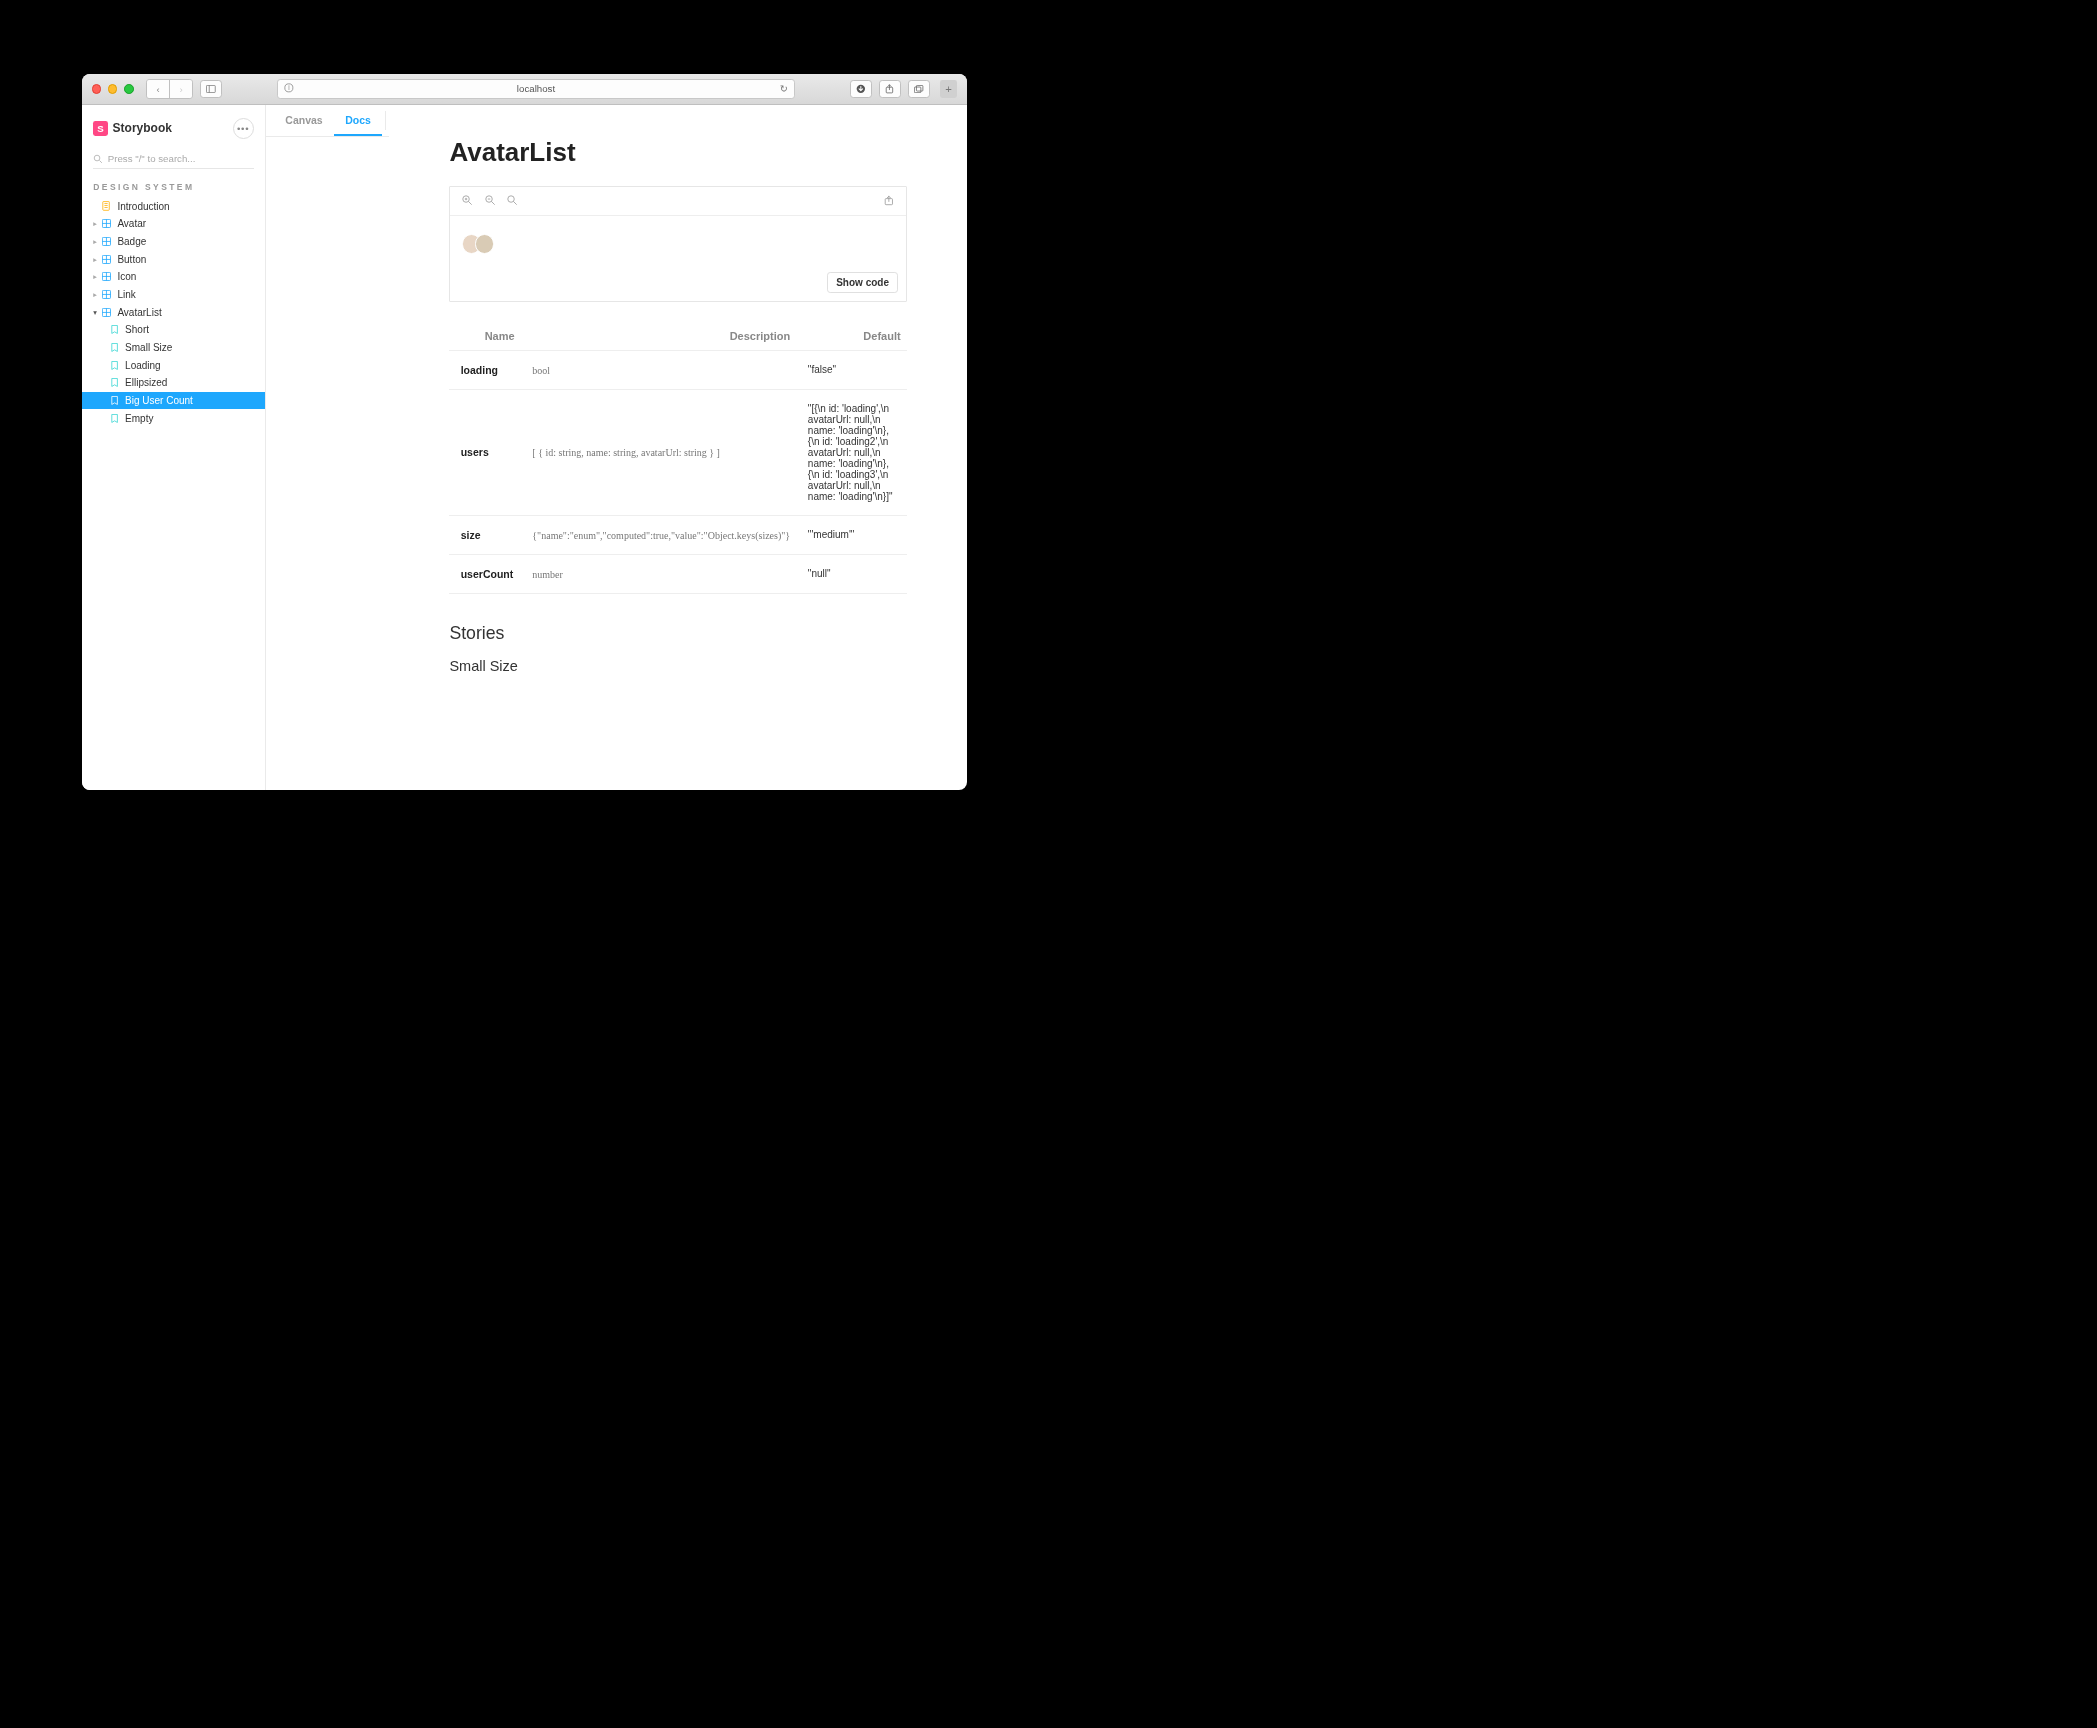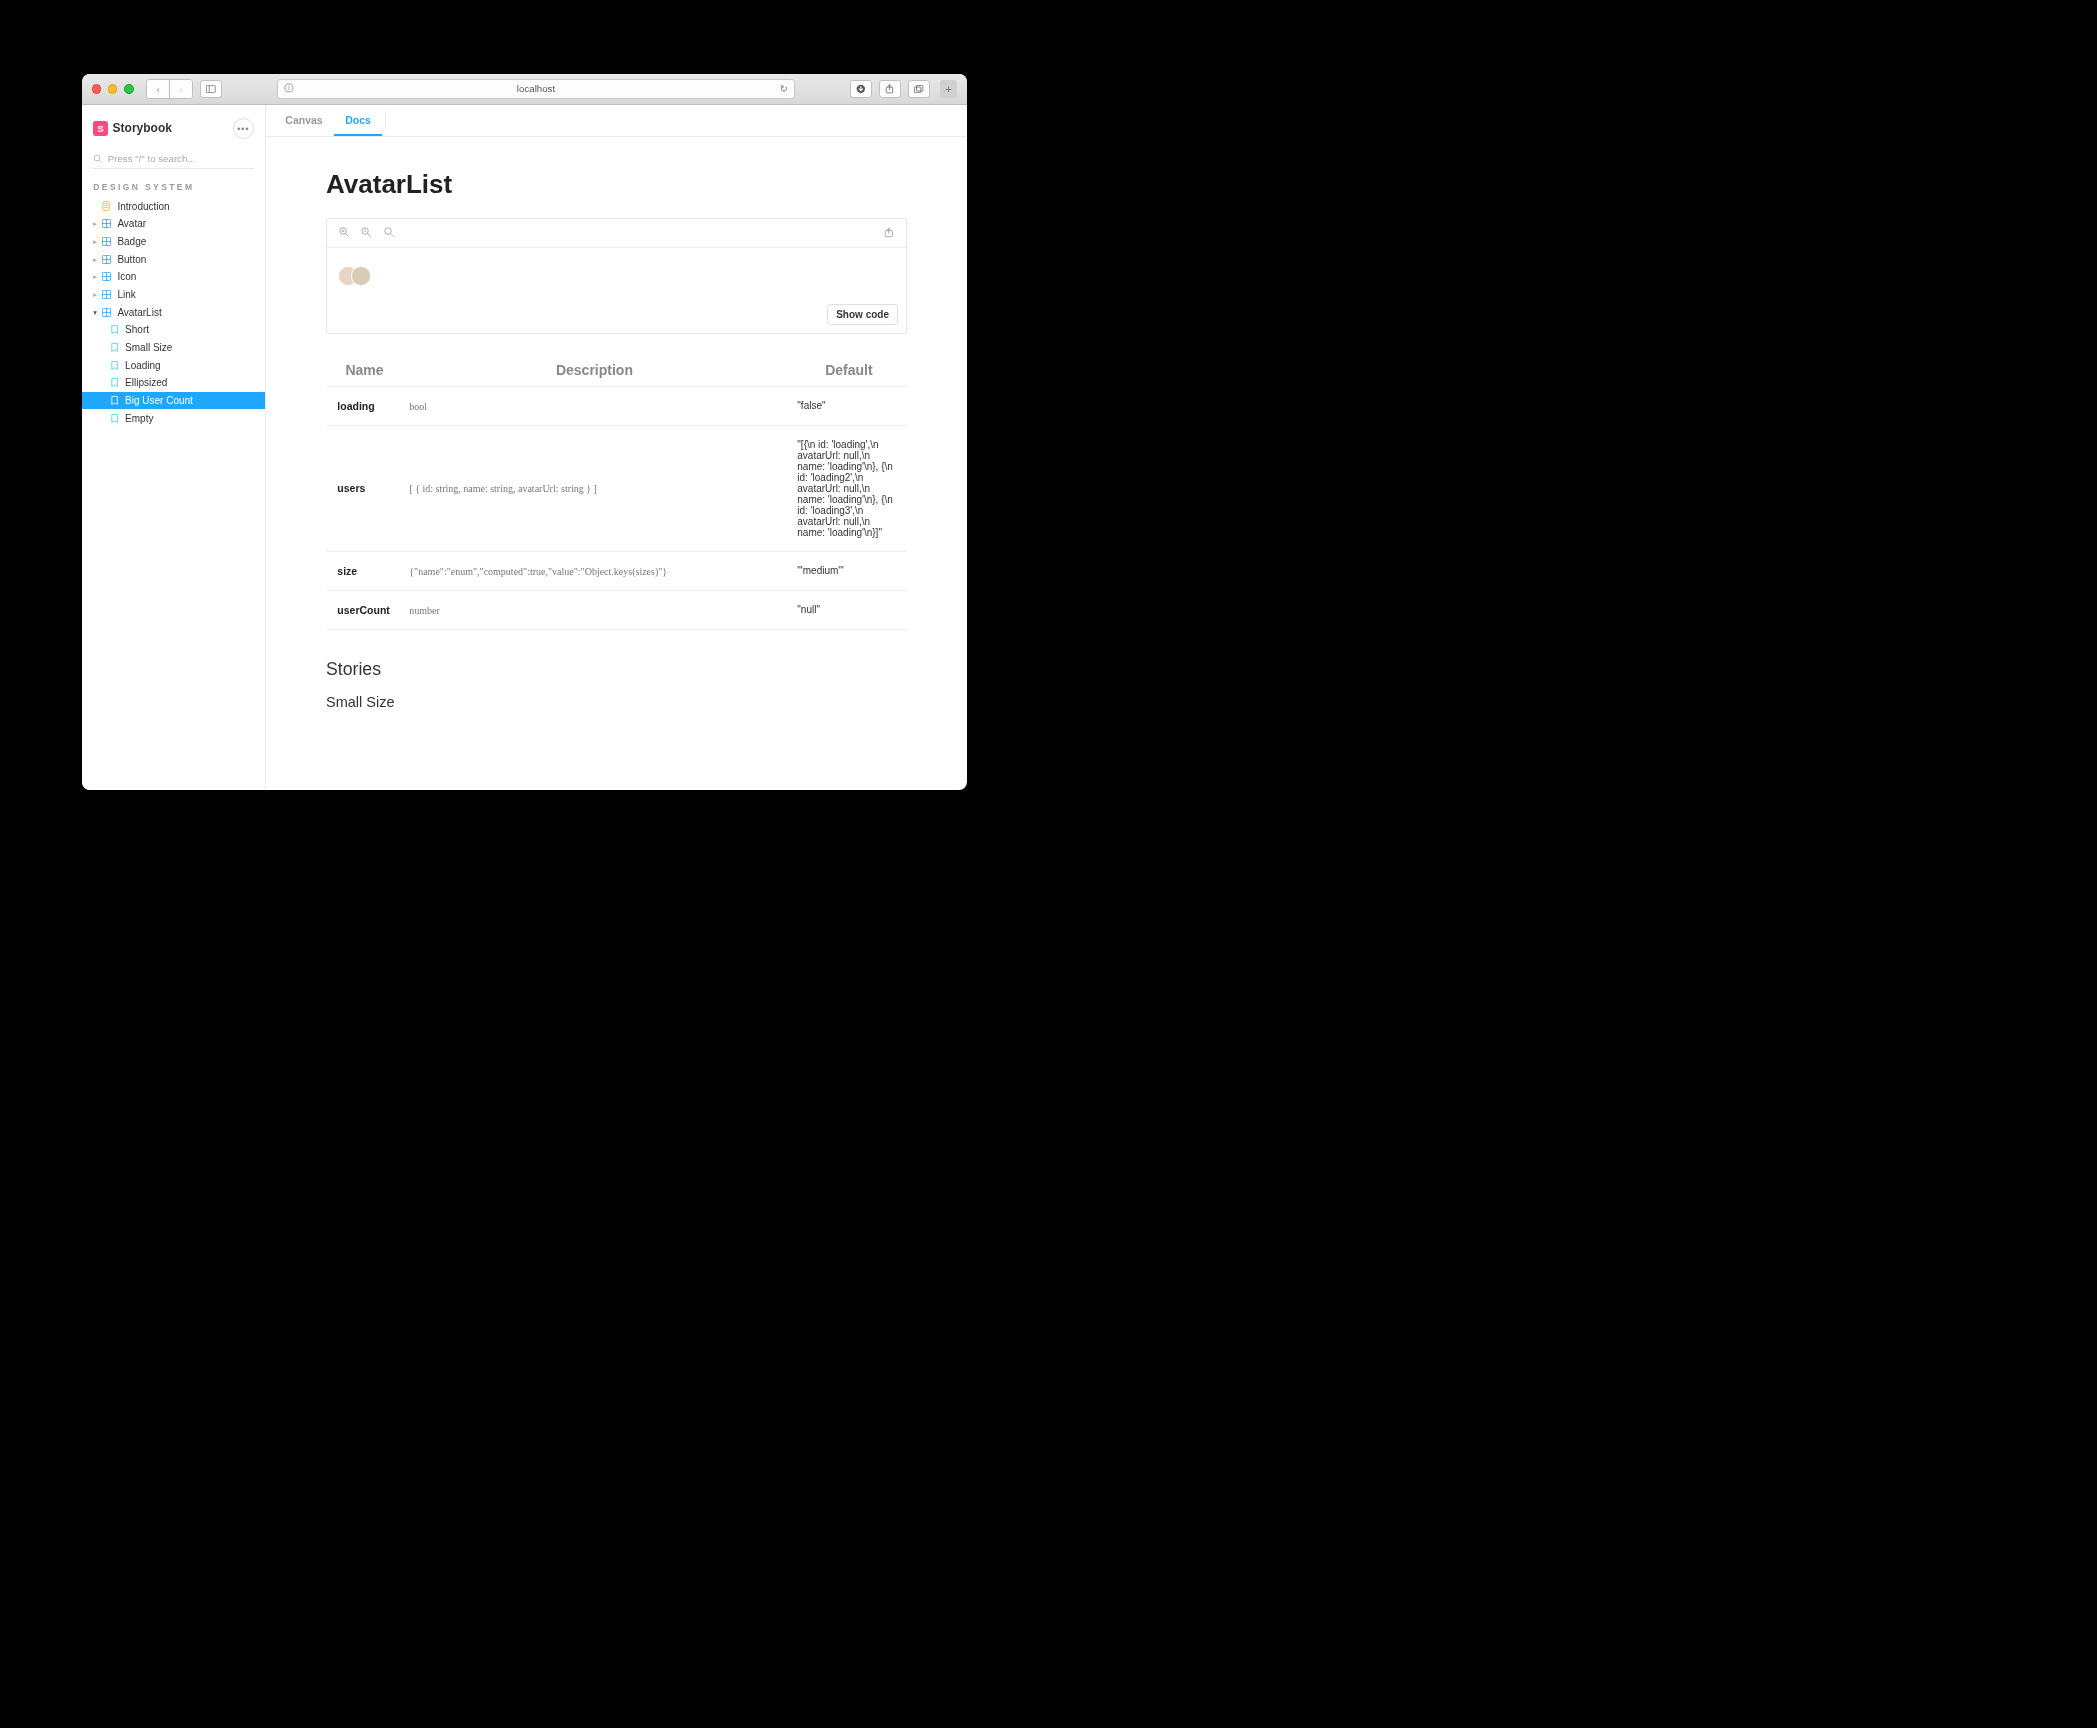--- a/index.html
+++ b/index.html
@@ -65,41 +65,41 @@
     .tree li.story{ padding-left:27px;}
     .tree li.active{ background:#1ea7fd; color:#fff;align-items:center;}
     .tree .caret{ width:6.4px; color:#aaa; font-size:7.2px; margin-right:1.6px; display:inline-block;}
     .tree .caret.open{color:#555;}
     .tree .ico{ width:11.3px; height:11.3px; margin-right:4.8px; display:inline-flex; align-items:center; justify-content:center; }
     .ico-doc{ color:#ffae00;}
     .ico-comp{ color:#1ea7fd;}
     .ico-story{ color:#37d5d3;}
     .tree li.active .ico-story{color:#fff;}
 
-    .main{ flex:1; display:flex; flex-direction:column; overflow:hidden;}
+    .main{ flex:1; display:flex; overflow:hidden;}
     .tabs{ height:32px; border-bottom:0.8px solid #eaeaea; display:flex; align-items:stretch; padding-left:8px;}
     .tab{ padding:0 11.3px; display:flex; align-items:center; font-size:10.5px; font-weight:600; color:#999; border-bottom:2.4px solid transparent; cursor:pointer;}
     .tab.active{ color:#1ea7fd; border-bottom-color:#1ea7fd;}
     .tab-sep{ width:0.8px; background:#eaeaea; margin:6.4px 3.2px;}
 
     .docs{ flex:1; overflow:auto; padding:32px 60px 0 60px;}
     .page-title{ font-size:26px; font-weight:800; color:#222; margin-bottom:17.7px;}
     .preview-card{ border:0.8px solid #e6e6e6; border-radius:1px; overflow:hidden; margin-bottom:19.3px;}
     .preview-toolbar{ height:29px; border-bottom:0.8px solid #eee; display:flex; align-items:center; justify-content:space-between; padding:0 11.3px; color:#999;}
     .pt-left{display:flex; gap:11.3px;}
     .pt-ico{ width:11.3px; height:11.3px; display:inline-flex; align-items:center; justify-content:center;}
     .preview-body{ padding:14.5px 11.3px 9.7px; min-height:52px; display:flex; align-items:center;}
     .avatars{display:flex;}
     .avatar{ width:19.3px; height:19.3px; border-radius:50%; border:1.6px solid #fff; background:#e8d6c5; display:inline-block;}
     .avatar.b{ background:#d9cbb5; margin-left:-6.4px;}
     .preview-footer{ display:flex; justify-content:flex-end; padding:4.8px 8px 8px;}
     .show-code-btn{ border:0.8px solid #e0e0e0; background:#fff; border-radius:3.2px; padding:4px 8px; font-size:10px; font-weight:600; color:#333; cursor:pointer;}
 
     table.props{ width:100%; border-collapse:collapse; font-size:10.5px; margin-bottom:29px;}
-    table.props th{ text-align:center; font-weight:600; color:#888; padding:8px 6.4px 8px 11.3px; border-bottom:0.8px solid #eee; font-size:14px;}
+    table.props th{ text-align:right; font-weight:600; color:#888; padding:8px 6.4px 8px 11.3px; border-bottom:0.8px solid #eee; font-size:11px;}
     table.props td{ padding:13px 6.4px 13px 11.3px; border-bottom:0.8px solid #eee; vertical-align:middle;}
     table.props td.name{ font-weight:700; color:#222; width:72px;}
     table.props td.desc code{ font-family: Liberation Serif, serif; font-size:10px; color:#777;}
     table.props td.def{ color:#333; width:121px; font-size:10px;}
 
     .stories-h{ font-size:17.7px; font-weight:500; color:#333; margin-bottom:14.5px;}
     .story-h{ font-size:14.5px; font-weight:400; color:#333; margin-bottom:13px;}
   </style>
 </head>
 <body>

